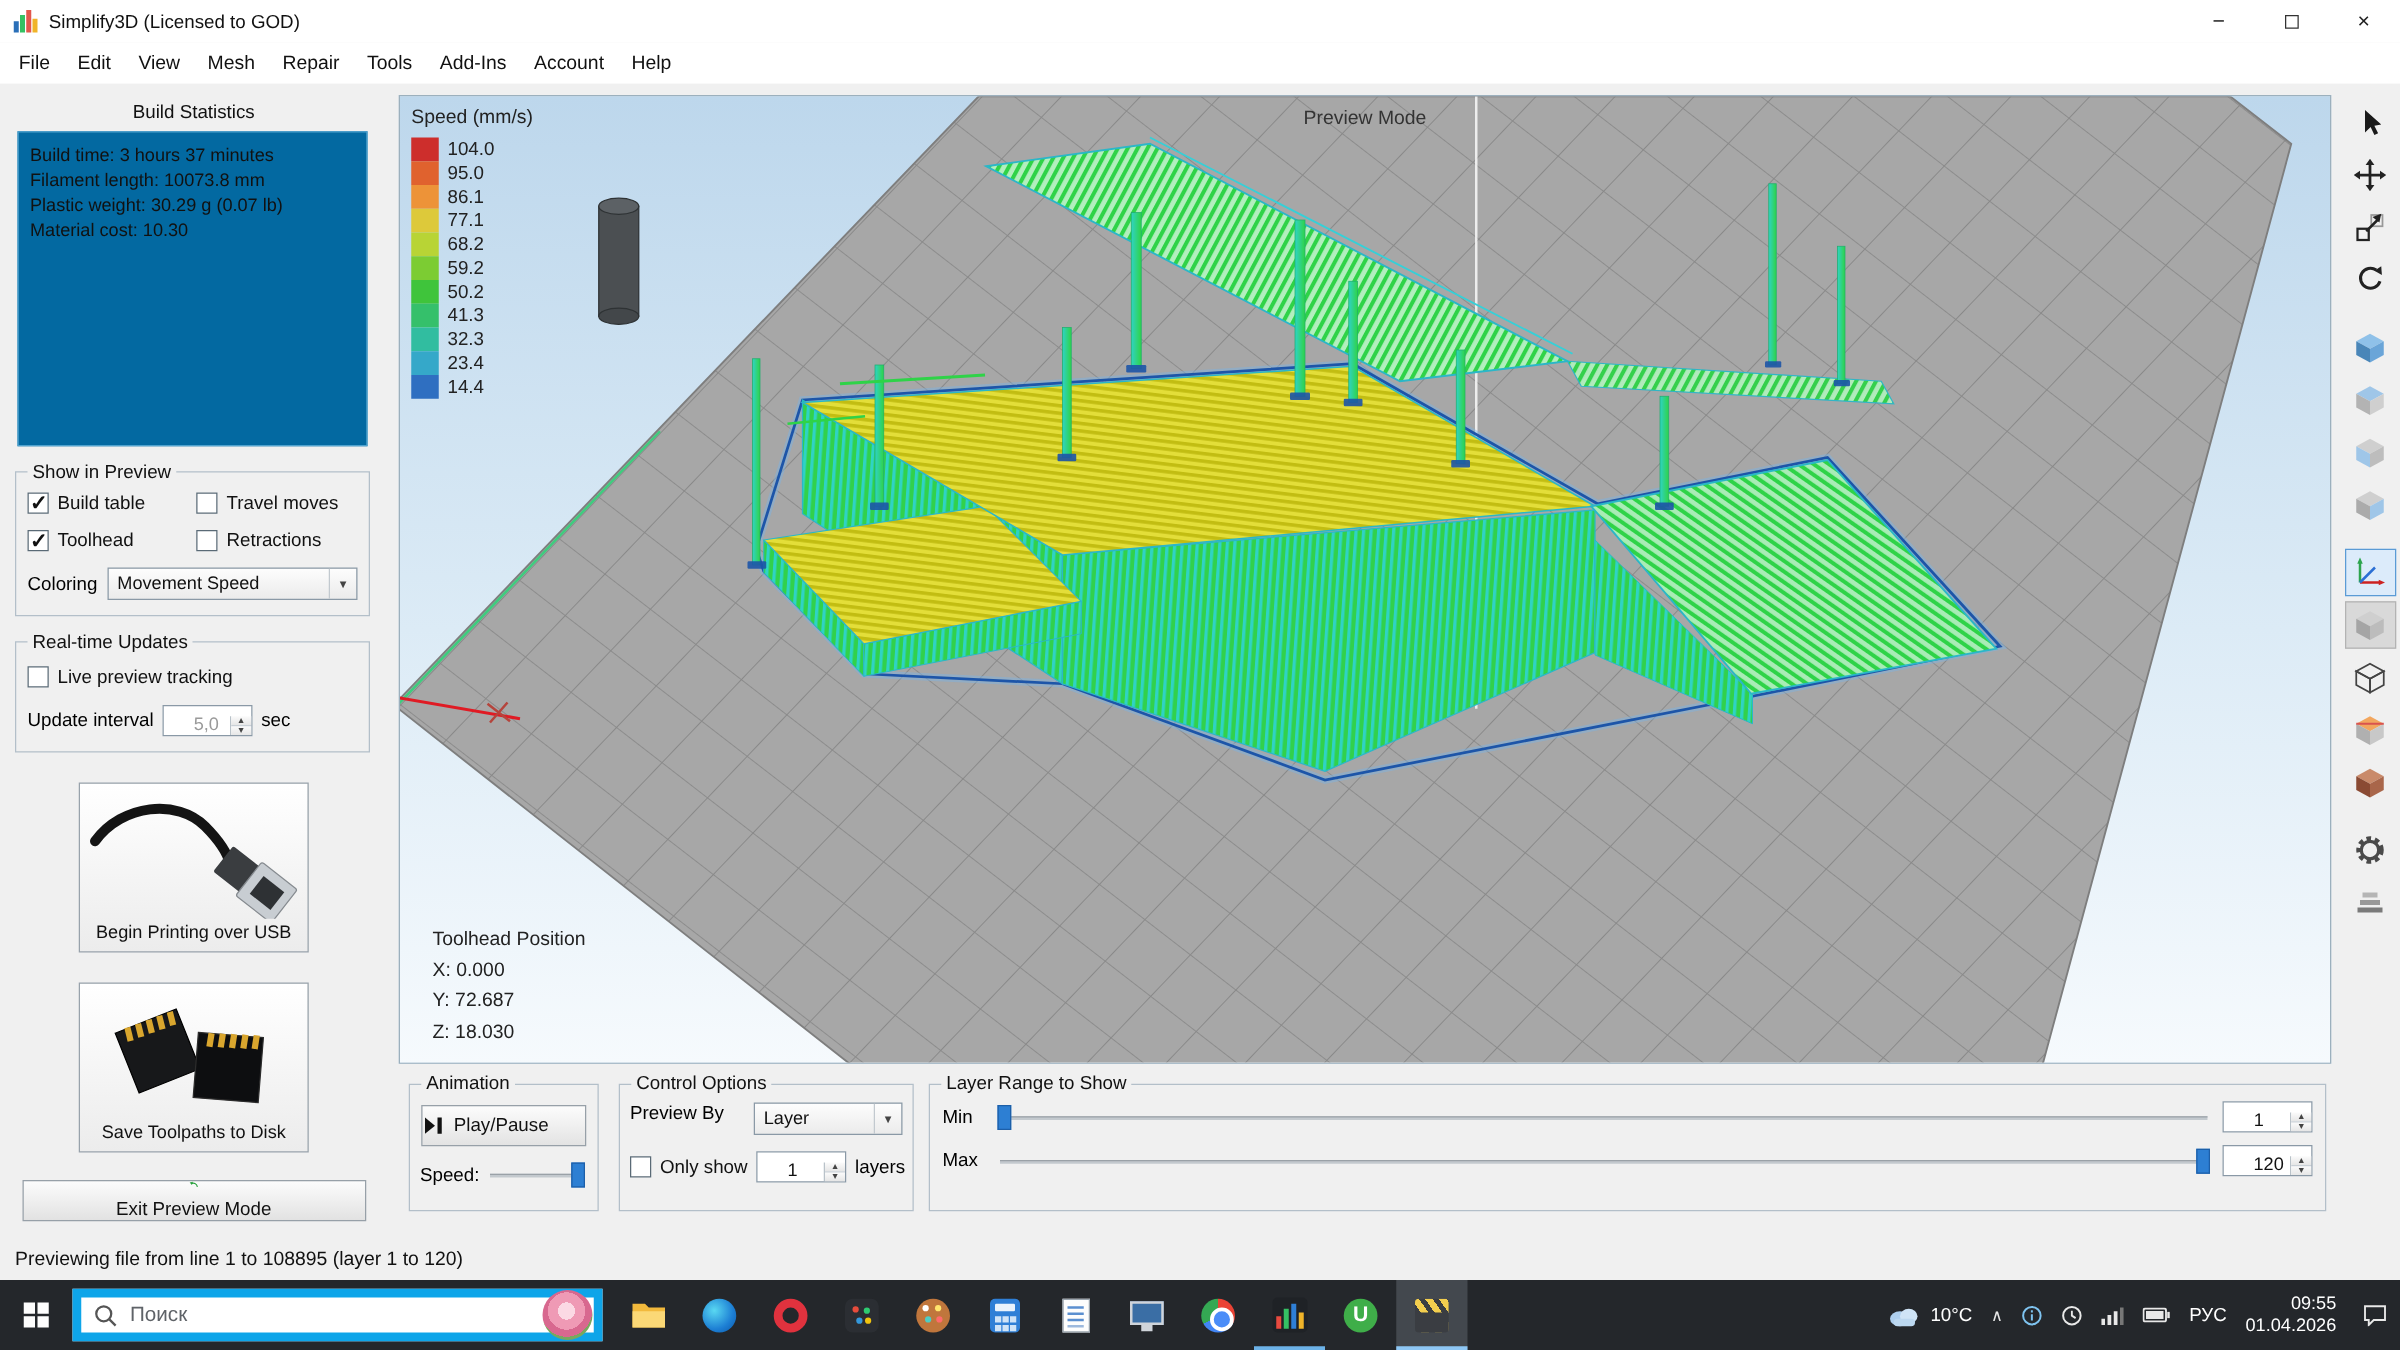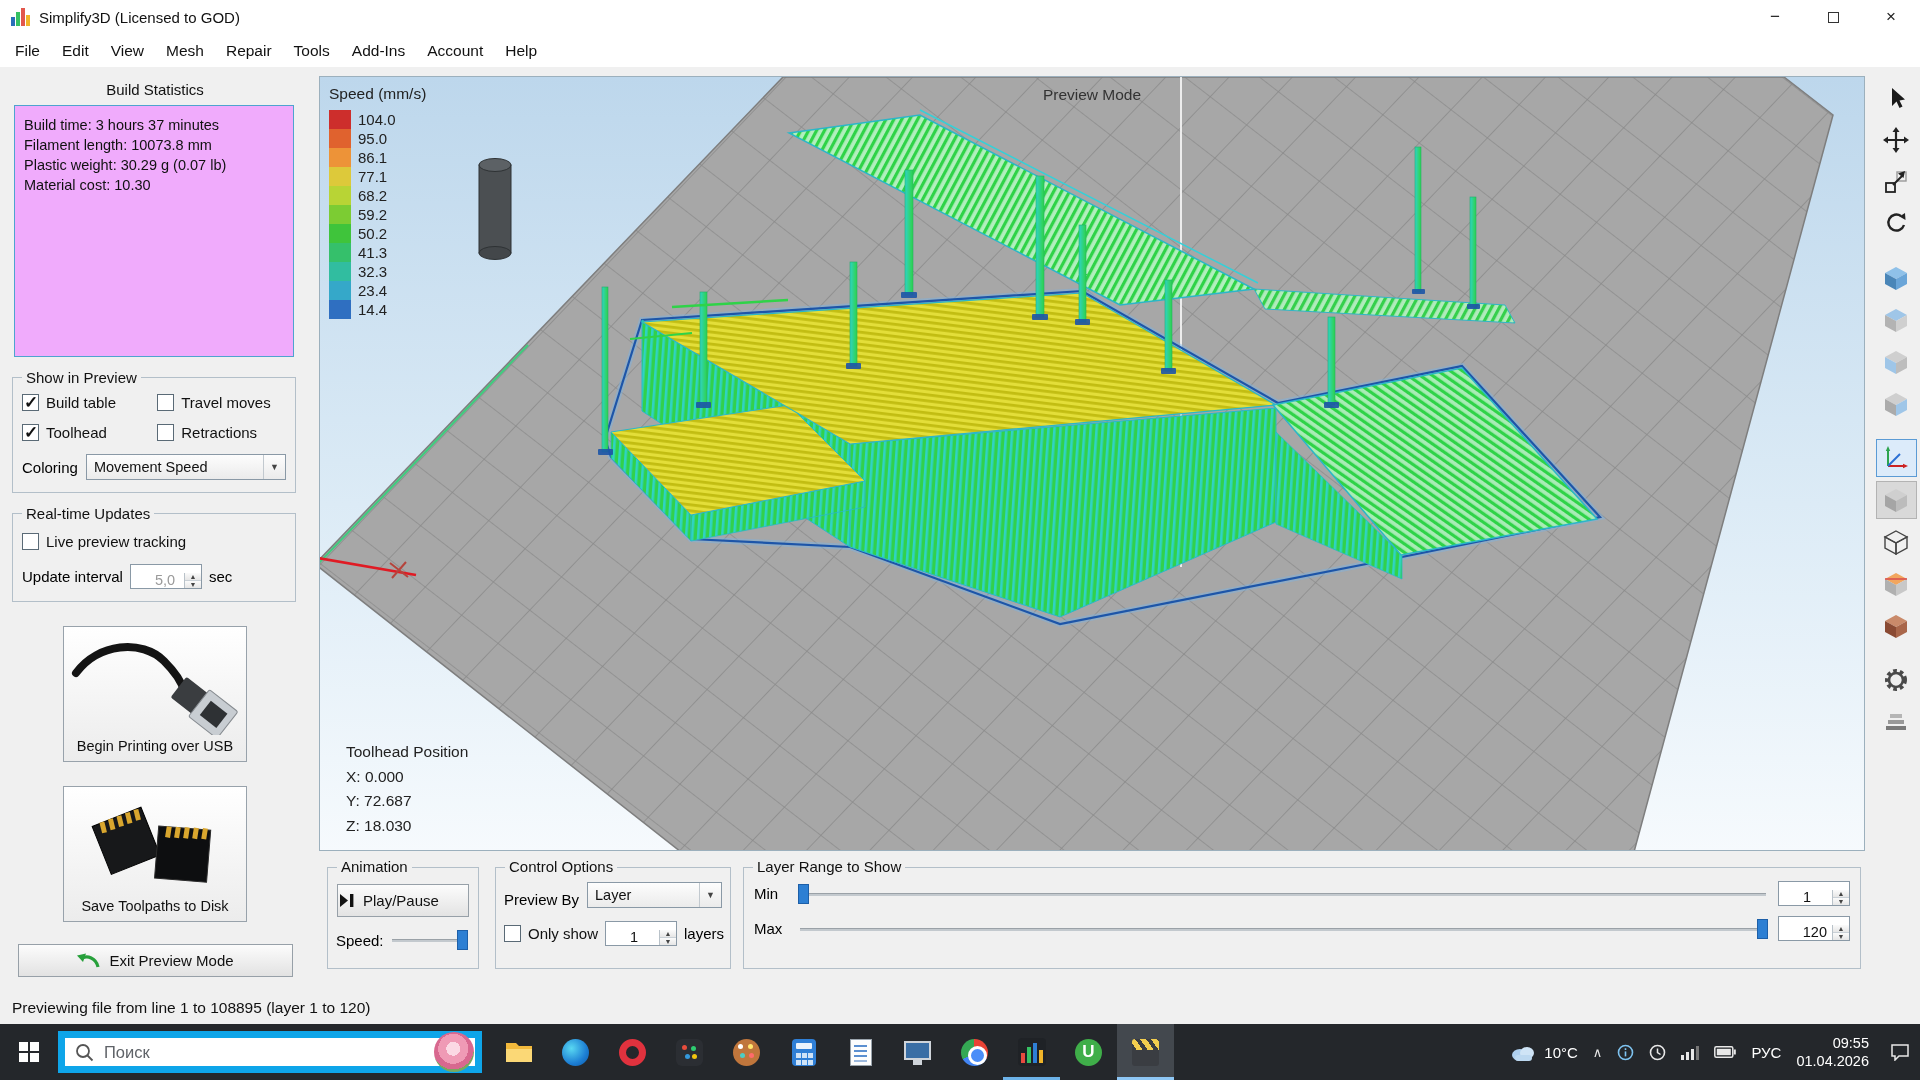--- a/index.html
+++ b/index.html
@@ -18,42 +18,42 @@
   
   .menubar { position:absolute; top:34px; left:0; right:0; height:33px; background:#fff; display:flex; align-items:center; padding-left:4px; }
   .menu-item { padding:0 11px; font-size:15.5px; color:#111; }
 
   
   .appbody { position:absolute; top:67px; left:0; right:0; height:957px; background:#f0f0f0; }
 
   
   .sidebar { position:absolute; left:8px; top:6px; width:294px; bottom:0; }
   .bs-title { text-align:center; font-size:15px; color:#111; margin:8px 0 7px; }
-  .bs-box { margin:0 8px 0 6px; height:252px; background:#f0abfc; border:1px solid #4fa3cf; padding:9px 9px; font-size:14.5px; line-height:20px; color:#111; }
+  .bs-box { margin:0 8px 0 6px; height:252px; background:#0369a1; border:1px solid #4fa3cf; padding:9px 9px; font-size:14.5px; line-height:20px; color:#111; }
   .groupbox { position:relative; border:1px solid #b3bfc9; margin:20px 6px 0 4px; padding:16px 9px 12px; }
   .gb-label { position:absolute; top:-9px; left:9px; background:#f0f0f0; padding:0 4px; font-size:15px; color:#111; white-space:nowrap; }
   .cb-grid { display:grid; grid-template-columns:1.05fr 1fr; row-gap:13px; }
   .cb-row { display:flex; align-items:center; gap:7px; font-size:15px; color:#111; white-space:nowrap;text-align:right; }
   .cb { width:17px; height:17px; border:1px solid #5a6a76; background:#fff; display:inline-block; position:relative; flex:0 0 auto; }
   .cb.checked::after { content:"\2713"; position:absolute; left:1px; top:-3px; font-size:17px; font-weight:bold; color:#111; }
   .coloring-row { display:flex; align-items:center; margin-top:13px; gap:8px; font-size:15px; }
   .combo { background:linear-gradient(#fdfdfd,#ebebeb); border:1px solid #8a99a6; height:26px; display:flex; align-items:center; flex:1; padding-left:7px; font-size:14.5px; color:#111; position:relative; }
   .combo .combo-arrow { margin-left:auto; width:22px; height:100%; display:flex; align-items:center; justify-content:center; font-size:9px; color:#444; border-left:1px solid #c2c9cf; }
   .rt-row { display:flex; align-items:center; gap:7px; margin-top:3px; font-size:15px; }
   .rt-row + .rt-row { margin-top:14px; }
   .spin { border:1px solid #8a99a6; background:#fff; display:inline-flex; height:25px; align-items:flex-end;padding-left:19px; }
   .spin .val { padding:2px 5px 0; min-width:34px; font-size:14.5px; color:#111; }
   .spin .val.dim { color:#9a9a9a; }
   .spin .btns { display:flex; flex-direction:column; border-left:1px solid #b9c2c9; width:17px; }
   .spin .btns span { flex:1; display:flex; align-items:center; justify-content:center; font-size:7px; color:#444; background:linear-gradient(#fbfbfb,#e6e6e6); }
   .spin .btns span + span { border-top:1px solid #c9d0d6; }
   .img-btn { display:block; margin:24px auto 0; width:184px; height:136px; background:linear-gradient(#ffffff,#ececec); border:1px solid #98a2ab; padding:5px 4px 4px; text-align:center; }
   .img-area { height:102px; display:flex; align-items:center; justify-content:center; overflow:hidden; }
   .img-caption { font-size:14.5px; color:#111; margin-top:2px;text-align:right; }
-  .exit-btn { display:flex; margin:22px auto 0; width:275px; height:33px; align-items:center; justify-content:center; gap:9px; background:linear-gradient(#fcfcfc,#e2e2e2); border:1px solid #97a0a8; font-size:15px; color:#111; }
+  .exit-btn { display:flex; margin:22px auto 0; width:275px; height:33px; align-items:center; justify-content:center; gap:9px; background:linear-gradient(#fcfcfc,#e2e2e2); border:1px solid #97a0a8; font-size:15px; color:#111;flex-direction:column; }
 
   
   .viewport { position:absolute; left:319px; top:9px; width:1546px; height:775px; border:1px solid #9cb0bd; overflow:hidden; background:#cfe2f1; }
   .scene { position:absolute; left:0; top:0; }
   .legend { position:absolute; top:8px; left:9px; }
   .legend-title { font-size:15.5px; color:#222; margin-bottom:7px; }
   .legend-row { display:flex; align-items:center; height:19px; }
   .legend-swatch { width:22px; height:19px; flex:0 0 auto; }
   .legend-val { margin-left:7px; font-size:15px; color:#222; }
   .preview-mode { position:absolute; top:9px; left:50%; transform:translateX(-50%); font-size:15.5px; color:#333; }
@@ -64,21 +64,21 @@
   .bc-group { position:absolute; top:8px; height:102px; border:1px solid #b3bfc9; }
   .bc-group .gb-label { top:-10px; }
   .bc-anim { left:8px; width:152px; }
   .bc-ctrl { left:176px; width:236px; }
   .bc-range { left:424px; right:4px; }
   .pp-btn { margin:16px auto 12px; display:flex; align-items:center; justify-content:flex-start; gap:8px; width:132px; height:33px; background:linear-gradient(#fcfcfc,#e3e3e3); border:1px solid #97a0a8; font-size:15px; color:#111; }
   .speed-row { display:flex; align-items:center; margin-top:9px; padding:0 8px; gap:6px; font-size:15px; }
   .slider { position:relative; height:22px; flex:1; }
   .slider .track { position:absolute; top:10px; left:2px; right:2px; height:3px; background:#c3c9ce; border-top:1px solid #9aa1a7; }
   .slider .handle { position:absolute; top:1px; width:11px; height:20px; background:#2d7fd3; border:1px solid #1d5fa8; }
-  .ctrl-row1 { display:flex; align-items:flex-end; gap:8px; margin:14px 8px 0; font-size:15px; }
+  .ctrl-row1 { display:flex; align-items:flex-start; gap:24px; margin:14px 8px 0; font-size:15px; }
   .ctrl-row2 { display:flex; align-items:center; gap:7px; margin:13px 8px 0; font-size:15px; }
   .range-row { display:flex; align-items:center; gap:10px; margin:10px 10px 0; font-size:15px; }
   .range-row .rr-label { width:34px; }
   .range-row:first-of-type { margin-top:13px; }
 
   
   .right-toolbar { position:absolute; right:0; top:9px; width:48px; height:940px; background:#f0f0f0; display:flex; flex-direction:column; align-items:center; padding-top:3px; }
   .tool { width:41px; height:38px; display:flex; align-items:center; justify-content:center; margin-bottom:4px; border:1px solid transparent; }
   .tool.gap { margin-top:12px; }
   .tool.selected { background:#dcebfa; border-color:#5b9bd5; }

